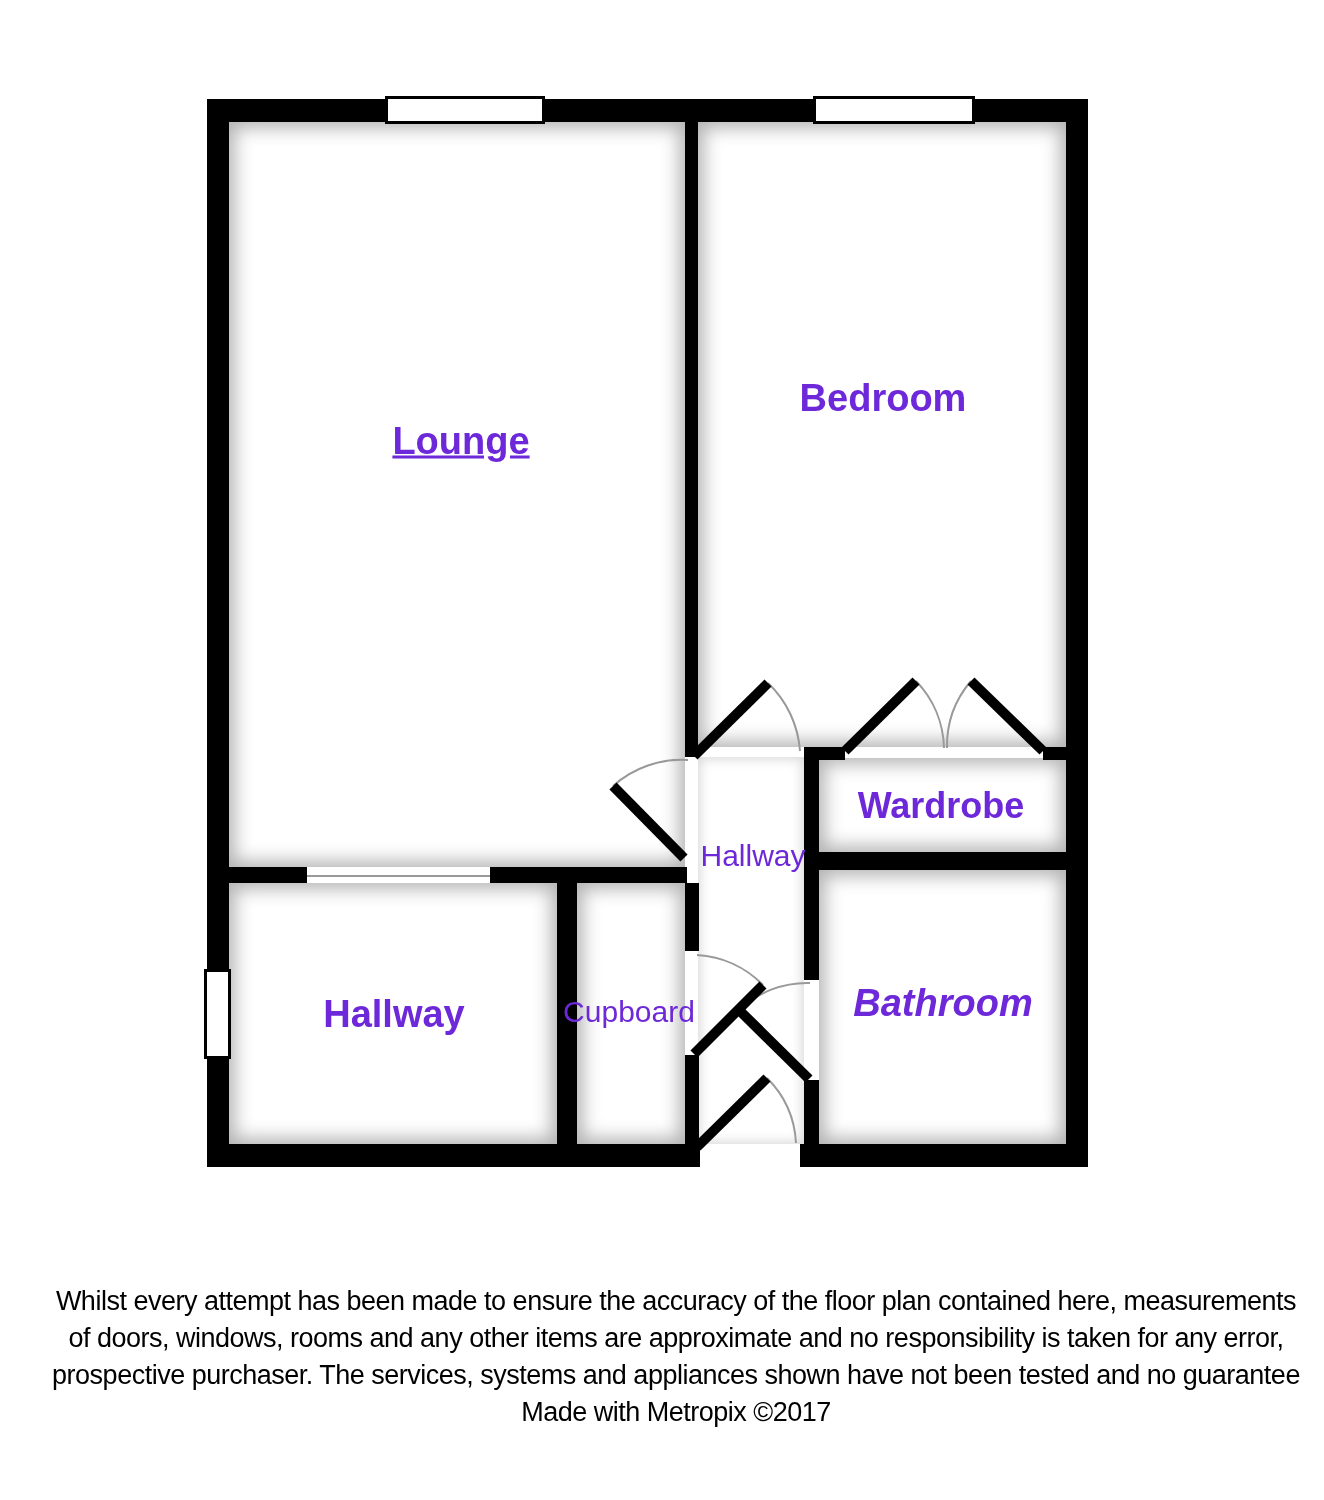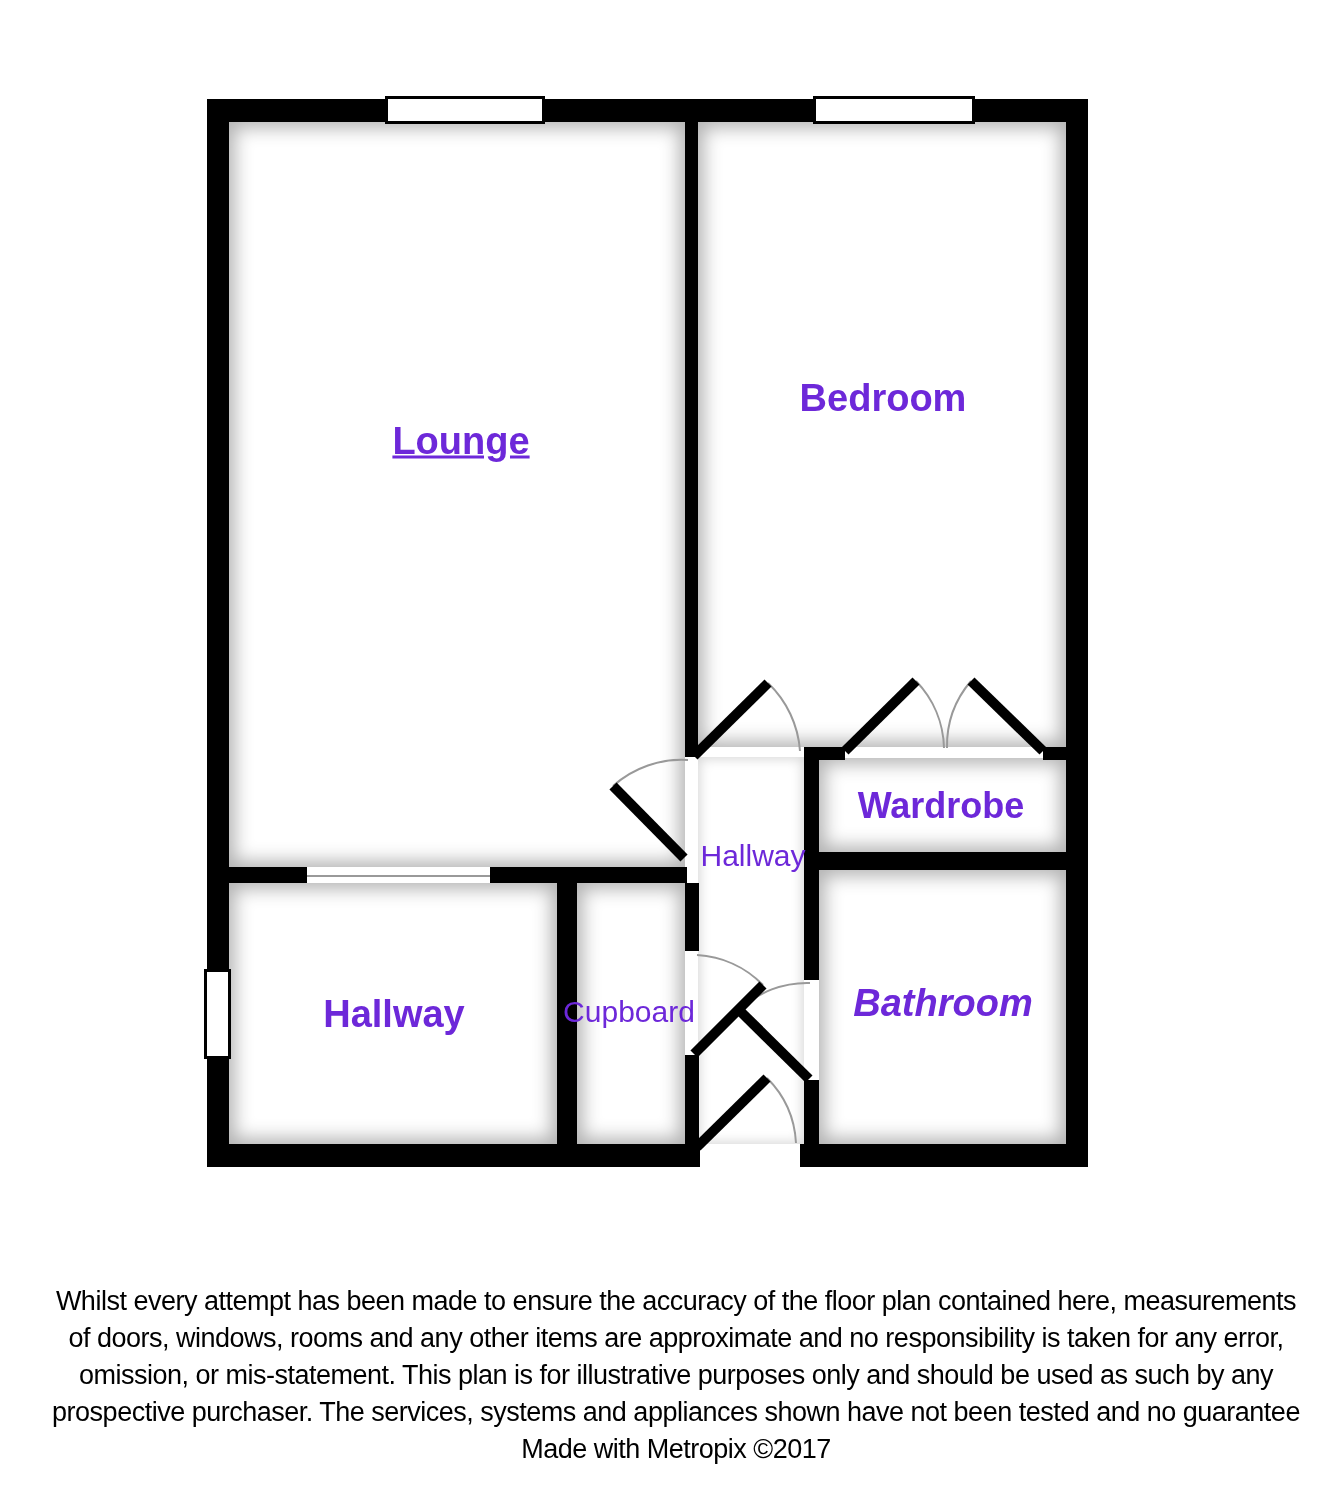--- a/index.html
+++ b/index.html
@@ -123,18 +123,17 @@
   <div class="room-label" style="left:883px;top:398px;">Bedroom</div>
   <div class="room-label wardrobe" style="left:941px;top:806px;">Wardrobe</div>
   <div class="room-label small" style="left:753px;top:856px;">Hallway</div>
   <div class="room-label" style="left:394px;top:1014px;">Hallway</div>
   <div class="room-label small" style="left:629px;top:1012px;">Cupboard</div>
   <div class="room-label" style="left:943px;top:1003px;font-style:italic;">Bathroom</div>
 
   <div id="disclaimer">
     <div class="disc-line">Whilst every attempt has been made to ensure the accuracy of the floor plan contained here, measurements</div>
     <div class="disc-line">of doors, windows, rooms and any other items are approximate and no responsibility is taken for any error,</div>
-    <div class="disc-line">omission, or mis-statement. This plan is for illustrative purposes only and should be used as such by any</div>
     <div class="disc-line">prospective purchaser. The services, systems and appliances shown have not been tested and no guarantee</div>
     <div class="disc-line">Made with Metropix ©2017</div>
   </div>
 
 </div>
 
 </body></html>

